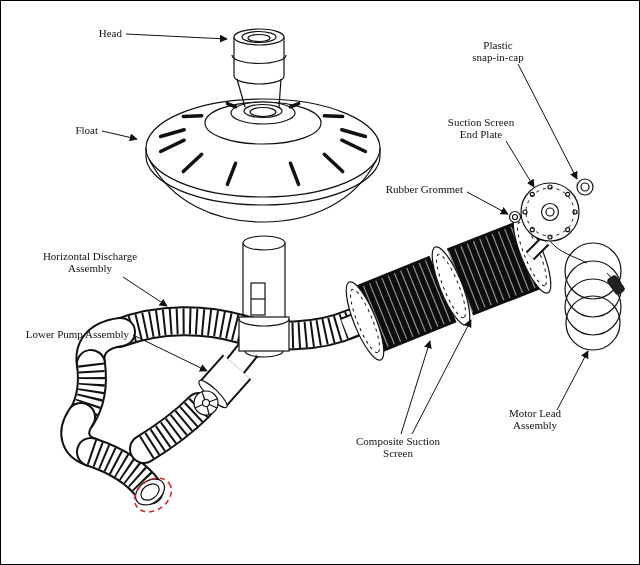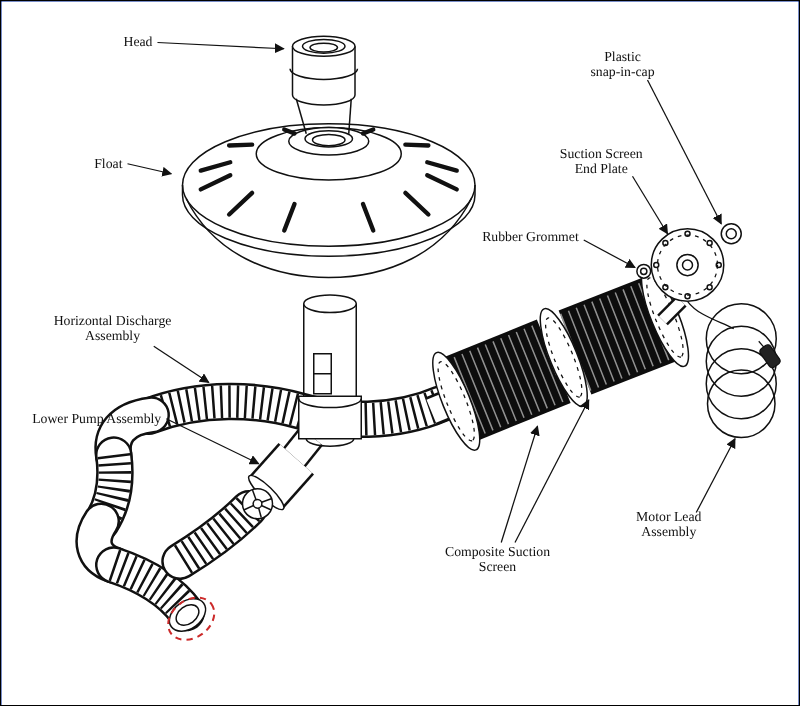--- a/index.html
+++ b/index.html
@@ -1,16 +1,16 @@
 <!DOCTYPE html>
 <html><head>
 <meta charset="utf-8">
 <style>
   html,body{margin:0;padding:0;background:#fff;}
-  .frame{position:relative;width:638px;height:563px;border:1px solid #000;background:#1d4ed8;overflow:hidden;}
+  .frame{position:relative;width:638px;height:563px;border:1px solid #000;background:#fde047;overflow:hidden;}
   svg{display:block;}
   .lbl{font-family:"Liberation Serif",serif;font-size:11px;fill:#111;}
   .ln{stroke:#111;stroke-width:1;fill:none;}
   .s1{stroke:#111;stroke-width:1.2;fill:none;}
   .sf{stroke:#111;stroke-width:1.2;fill:#fff;}
   .slot{stroke:#111;stroke-width:3.5;stroke-linecap:round;}
   .tube-o{stroke:#111;stroke-width:30;fill:none;stroke-linecap:round;}
   .tube-f{stroke:#fff;stroke-width:26;fill:none;stroke-linecap:round;}
   .tube-r{stroke:#111;stroke-width:26;fill:none;stroke-dasharray:2 4.5;stroke-linecap:butt;}
   .tube2-o{stroke:#111;stroke-width:24;fill:none;stroke-linecap:butt;}

